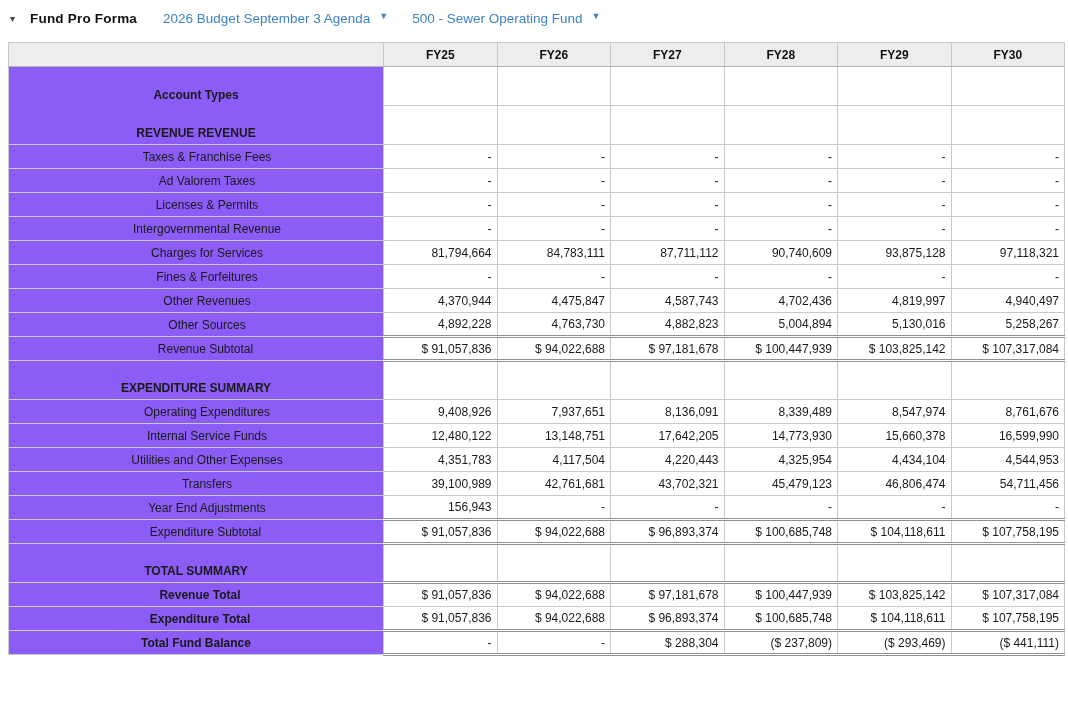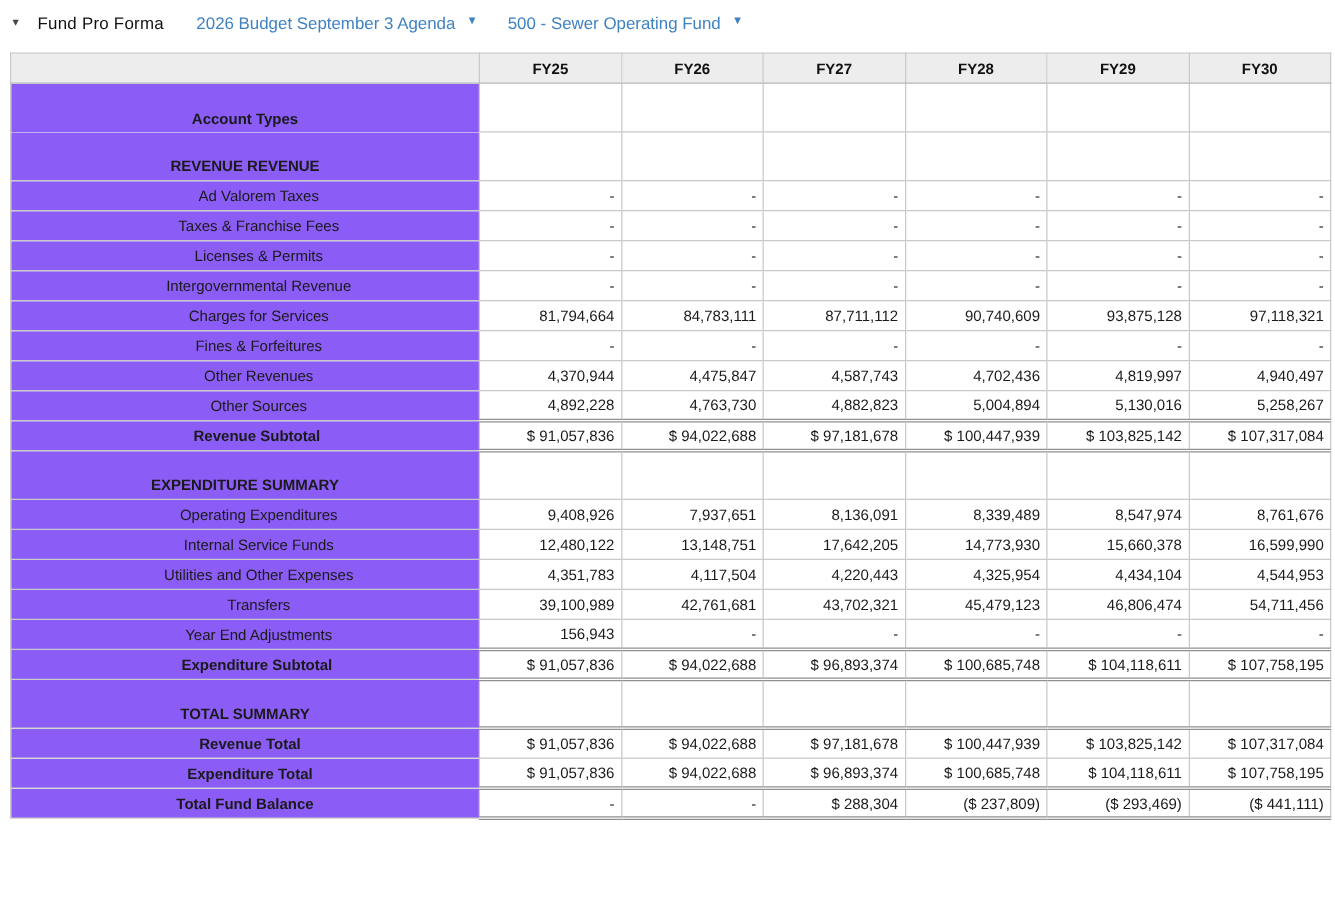--- a/index.html
+++ b/index.html
@@ -2,21 +2,21 @@
 <html><head>
 <meta charset="utf-8">
 <style>
   * { margin:0; padding:0; box-sizing:border-box; }
   html,body { width:1068px; height:721px; background:#ffffff;
     font-family:"Liberation Sans", sans-serif; color:#000; overflow:hidden; }
 
   
   .topbar { display:flex; align-items:center; height:36px; padding-left:10px; }
   .collapse-arrow { width:20px; font-size:10px; color:#444; cursor:pointer; }
-  .page-title { font-weight:normal; font-size:13.5px; color:#111; margin-right:26px; letter-spacing:0.2px; }
+  .page-title { font-weight:bold; font-size:13.5px; color:#111; margin-right:26px; letter-spacing:0.2px; }
   .dd-link { display:inline-flex; align-items:flex-start; gap:9px; color:#3f82c3;
     font-size:13.5px; margin-right:24px; cursor:pointer; white-space:nowrap; }
   .dd-caret { font-size:9px; line-height:1; position:relative; top:1px; }
 
   
   .grid-wrap { margin-left:8px; margin-top:6px; }
   table { border-collapse:collapse; table-layout:fixed; width:1056px;
           border:1px solid #3b82f6; }
   col.c-label { width:375px; }
   col.c-val   { width:113.5px; }
@@ -28,21 +28,21 @@
   td.label { background:#8b5cf6; text-align:center; color:#1a1a1a; }
   td.val   { background:#ffffff; text-align:right; color:#1a1a1a; }
 
   
   tr.kind-detail td.label { padding-left:27px; }
 
   tr.kind-section td { height:39px; vertical-align:bottom; }
   tr.kind-section td.label { font-weight:bold; padding-bottom:4px;
       border-top:none; border-bottom:none; }
 
-  tr.kind-subtotal td.label { font-weight:bold;padding-left:24px; }
+  tr.kind-subtotal td.label { font-weight:normal;padding-left:24px; }
   tr.kind-subtotal td.val { border-top:3px double #909090; border-bottom:3px double #909090; }
 
   tr.kind-revenue_total td.label,
   tr.kind-expenditure_total td.label { font-weight:bold; padding-left:13px; }
   tr.kind-revenue_total td.val { border-top:3px double #909090; }
 
   tr.kind-fund_balance td.label { font-weight:bold; }
   tr.kind-fund_balance td.val { border-top:3px double #909090; border-bottom:3px double #909090; }
 </style>
 </head>
@@ -96,30 +96,30 @@
         <tr class="kind-section">
           <td class="label">REVENUE REVENUE</td>
           <td class="val"></td>
           <td class="val"></td>
           <td class="val"></td>
           <td class="val"></td>
           <td class="val"></td>
           <td class="val"></td>
         </tr>
         <tr class="kind-detail">
+          <td class="label">Taxes &amp; Franchise Fees</td>
+          <td class="val">-</td>
+          <td class="val">-</td>
+          <td class="val">-</td>
+          <td class="val">-</td>
+          <td class="val">-</td>
+          <td class="val">-</td>
+        </tr>
+        <tr class="kind-detail">
           <td class="label">Ad Valorem Taxes</td>
-          <td class="val">-</td>
-          <td class="val">-</td>
-          <td class="val">-</td>
-          <td class="val">-</td>
-          <td class="val">-</td>
-          <td class="val">-</td>
-        </tr>
-        <tr class="kind-detail">
-          <td class="label">Taxes &amp; Franchise Fees</td>
           <td class="val">-</td>
           <td class="val">-</td>
           <td class="val">-</td>
           <td class="val">-</td>
           <td class="val">-</td>
           <td class="val">-</td>
         </tr>
         <tr class="kind-detail">
           <td class="label">Licenses &amp; Permits</td>
           <td class="val">-</td>

